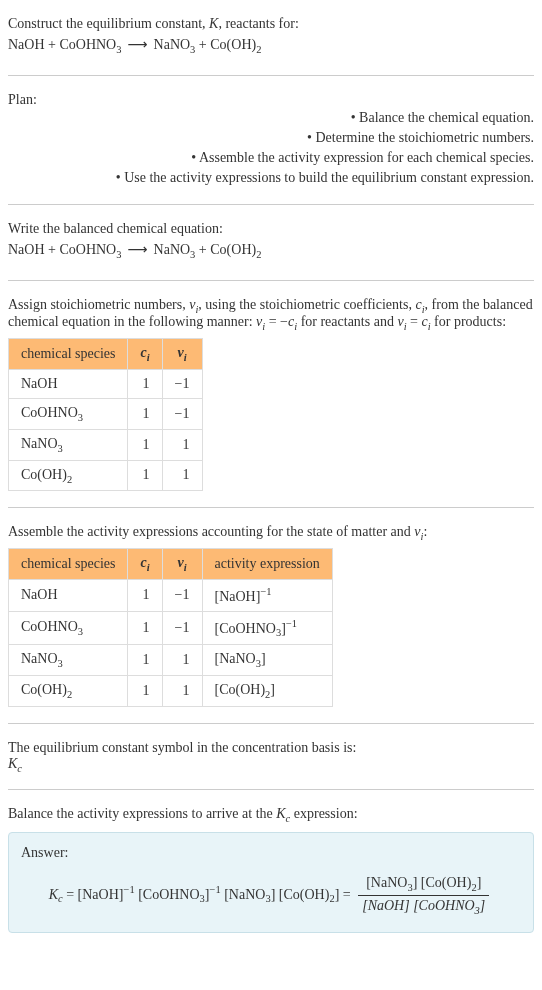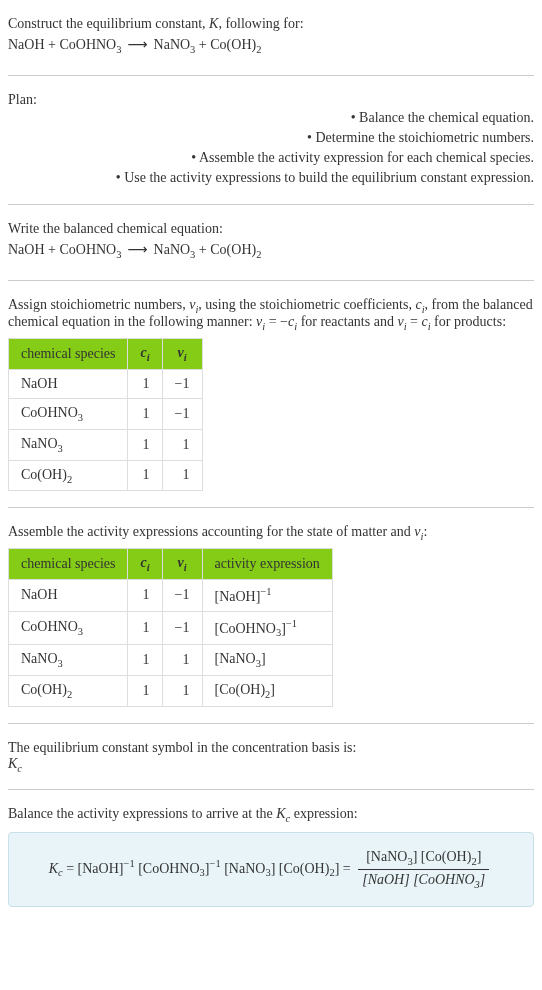--- a/index.html
+++ b/index.html
@@ -48,21 +48,21 @@
       border-collapse: collapse;
       margin-top: 6px;
     }
     th, td {
       border: 1px solid #ddd;
       padding: 6px 12px;
       text-align: left;
       font-weight: normal;
     }
     th {
-      background: #84cc16;
+      background: #fdba74;
     }
     td.center, th.center {
       text-align: center;
       font-weight: bold;
     }
     td.right, th.right {
       text-align: right;
     }
     .answer-box {
       background: #e8f4f8;
@@ -96,21 +96,21 @@
     }
     .expr-cell {
       white-space: nowrap;
     }
   </style>
 </head>
 <body>
 
 <div class="section">
   <div>
-    <span>Construct the equilibrium constant, </span><span class="italic">K</span><span>, following for:</span>
+    <span>Construct the equilibrium constant, </span><span class="italic">K</span><span>, reactants for:</span>
   </div>
   <div class="equation">
     <span>NaOH</span> + <span>CoOHNO</span><sub>3</sub><span class="arrow">⟶</span><span>NaNO</span><sub>3</sub> + <span>Co(OH)</span><sub>2</sub>
   </div>
 </div>
 
 <div class="divider"></div>
 
 <div class="section">
   <div>Plan:</div>
@@ -215,17 +215,18 @@
   <div><span class="italic">K</span><sub class="italic">c</sub></div>
 </div>
 
 <div class="divider"></div>
 
 <div class="section">
   <div>
     <span>Balance the activity expressions to arrive at the </span><span class="italic">K</span><sub class="italic">c</sub><span> expression:</span>
   </div>
   <div class="answer-box">
+    <div class="answer-label">Answer:</div>
     <div class="kc-expression">
       <span class="italic">K</span><sub class="italic">c</sub><span> = </span><span>[NaOH]</span><sup>−1</sup><span> [CoOHNO</span><sub>3</sub><span>]</span><sup>−1</sup><span> [NaNO</span><sub>3</sub><span>]</span><span> [Co(OH)</span><sub>2</sub><span>] = </span><span class="fraction"><span class="num"><span>[NaNO</span><sub>3</sub><span>] [Co(OH)</span><sub>2</sub><span>]</span></span><span class="den"><span>[NaOH] [CoOHNO</span><sub>3</sub><span>]</span></span></span>
     </div>
   </div>
 </div>
 
 </body></html>

